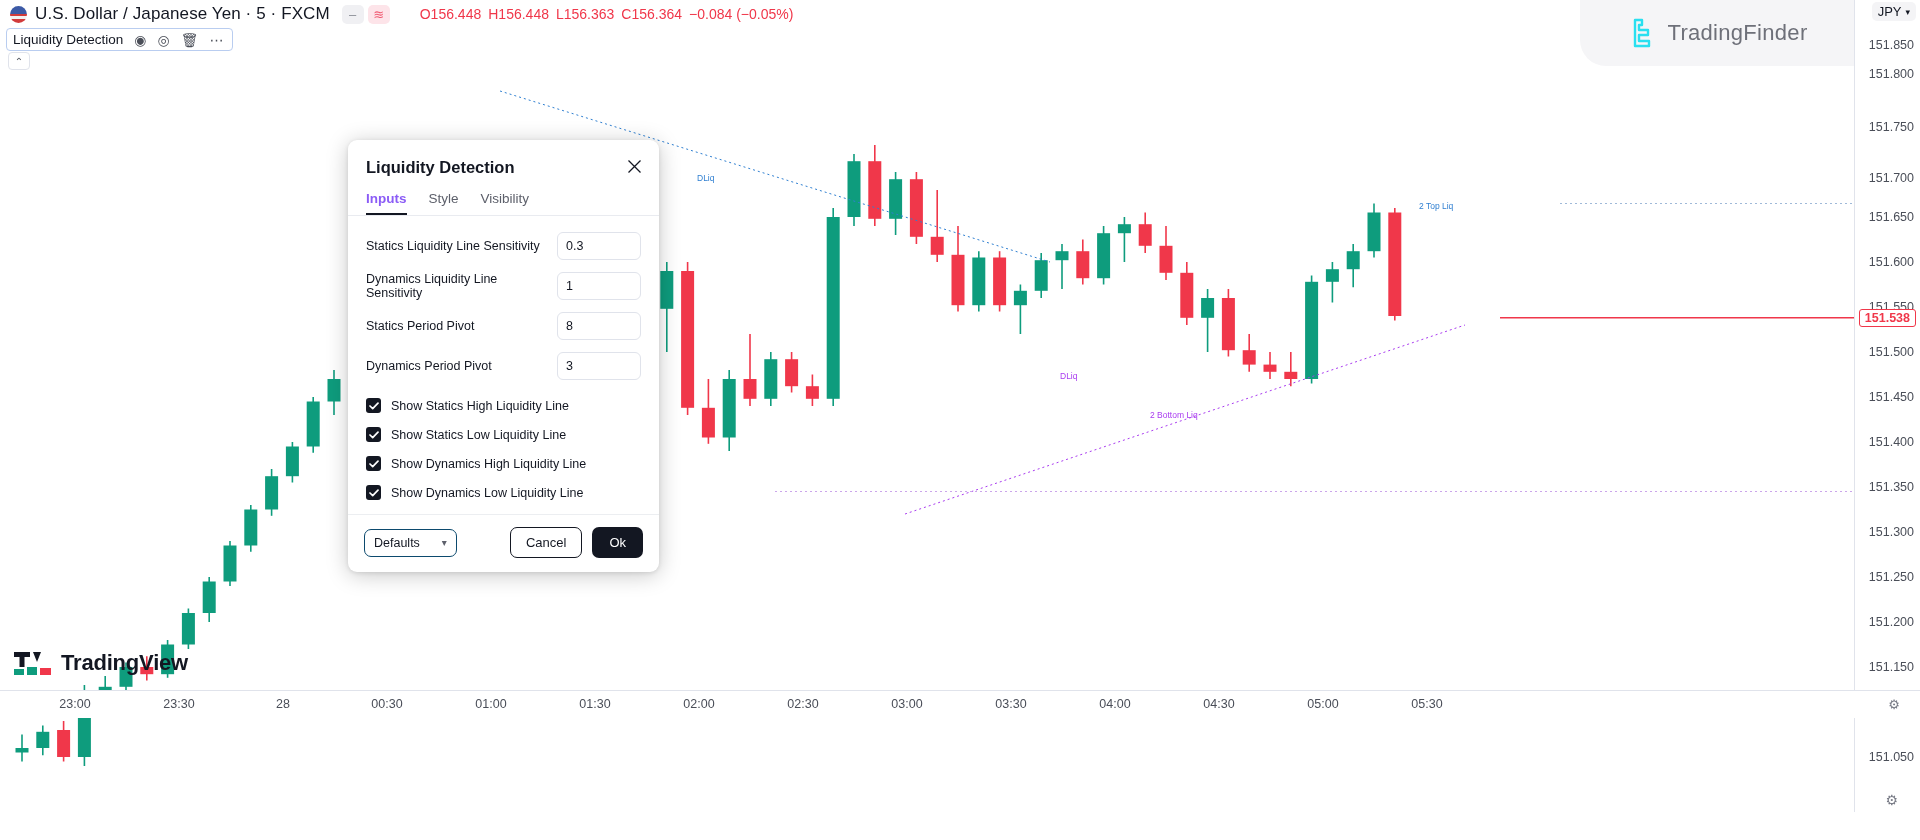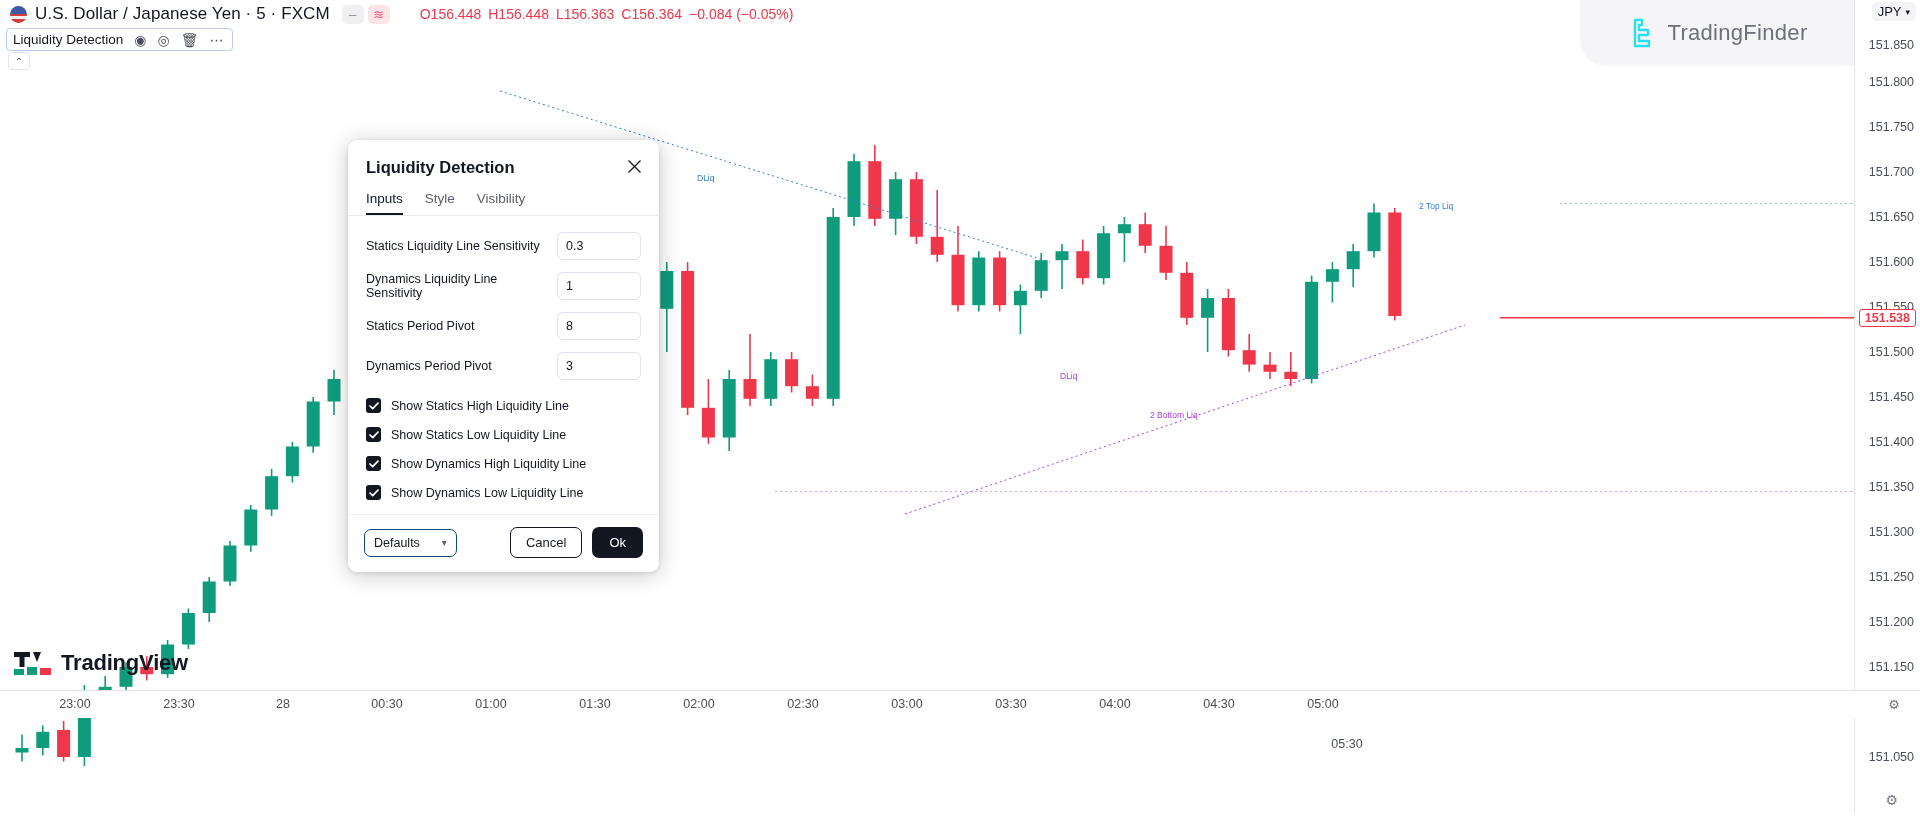--- a/index.html
+++ b/index.html
@@ -116,21 +116,21 @@
     display:flex; align-items:center; justify-content:center;
     font-size:19px; color:#131722; cursor:pointer; line-height:1;
   }
   .dlg-tabs {
     display:flex; gap:22px; margin-top:14px; padding:0 18px;
     border-bottom:1px solid #e9ebf0; position:relative;
   }
   .dlg-tab {
     font-size:13.5px; color:#5d606b; padding-bottom:9px; cursor:pointer;
   }
-  .dlg-tab.active { color:#0f172a; font-weight:400; box-shadow:inset 0 -2px 0 0 #131722; }
+  .dlg-tab.active { color:#8b5cf6; font-weight:700; box-shadow:inset 0 -2px 0 0 #131722; }
 
   .dlg-body { padding:16px 18px 6px 18px; }
   .field-row {
     display:flex; align-items:center; justify-content:space-between;
     margin-bottom:12px;
   }
   .field-label { font-size:12.5px; color:#131722; }
   .field-input {
     width:84px; height:28px; border:1px solid #e0e3eb; border-radius:6px;
     font-size:12.5px; color:#131722; padding:0 8px;
@@ -498,23 +498,23 @@
     <span class="tv-logo-txt">TradingView</span>
   </div>
 
   <div class="price-axis">
     <div class="jpy-chip">
       <span>JPY</span>
       <span style="font-size:9px;">▾</span>
     </div>
     <div id="price-ticks">
         <div class="price-tick" style="top: 38px;">151.850</div>
-        <div class="price-tick" style="top: 75px;">151.800</div>
+        <div class="price-tick" style="top: 67px;">151.800</div>
         <div class="price-tick" style="top: 120px;">151.750</div>
-        <div class="price-tick" style="top: 165px;">151.700</div>
+        <div class="price-tick" style="top: 171px;">151.700</div>
         <div class="price-tick" style="top: 210px;">151.650</div>
         <div class="price-tick" style="top: 255px;">151.600</div>
         <div class="price-tick" style="top: 300px;">151.550</div>
         <div class="price-tick" style="top: 345px;">151.500</div>
         <div class="price-tick" style="top: 390px;">151.450</div>
         <div class="price-tick" style="top: 435px;">151.400</div>
         <div class="price-tick" style="top: 480px;">151.350</div>
         <div class="price-tick" style="top: 525px;">151.300</div>
         <div class="price-tick" style="top: 570px;">151.250</div>
         <div class="price-tick" style="top: 615px;">151.200</div>
@@ -534,21 +534,21 @@
         <div class="time-tick" style="left: 387px;">00:30</div>
         <div class="time-tick" style="left: 491px;">01:00</div>
         <div class="time-tick" style="left: 595px;">01:30</div>
         <div class="time-tick" style="left: 699px;">02:00</div>
         <div class="time-tick" style="left: 803px;">02:30</div>
         <div class="time-tick" style="left: 907px;">03:00</div>
         <div class="time-tick" style="left: 1011px;">03:30</div>
         <div class="time-tick" style="left: 1115px;">04:00</div>
         <div class="time-tick" style="left: 1219px;">04:30</div>
         <div class="time-tick" style="left: 1323px;">05:00</div>
-        <div class="time-tick" style="left: 1347px; margin-top: 40px;">05:30</div>
+        <div class="time-tick" style="left: 1427px;">05:30</div>
       </div>
     <div style="position:absolute;right:20px;top:6px;font-size:13px;color:#787b86;">⚙</div>
   </div>
 
   <div class="dialog">
     <div class="dlg-head">
       <div class="dlg-title">Liquidity Detection</div>
       <div class="dlg-close">
         <svg width="15" height="15" viewBox="0 0 15 15">
             <path d="M1.5 1.5 L13.5 13.5 M13.5 1.5 L1.5 13.5" stroke="#131722" stroke-width="1.3" fill="none"></path>

